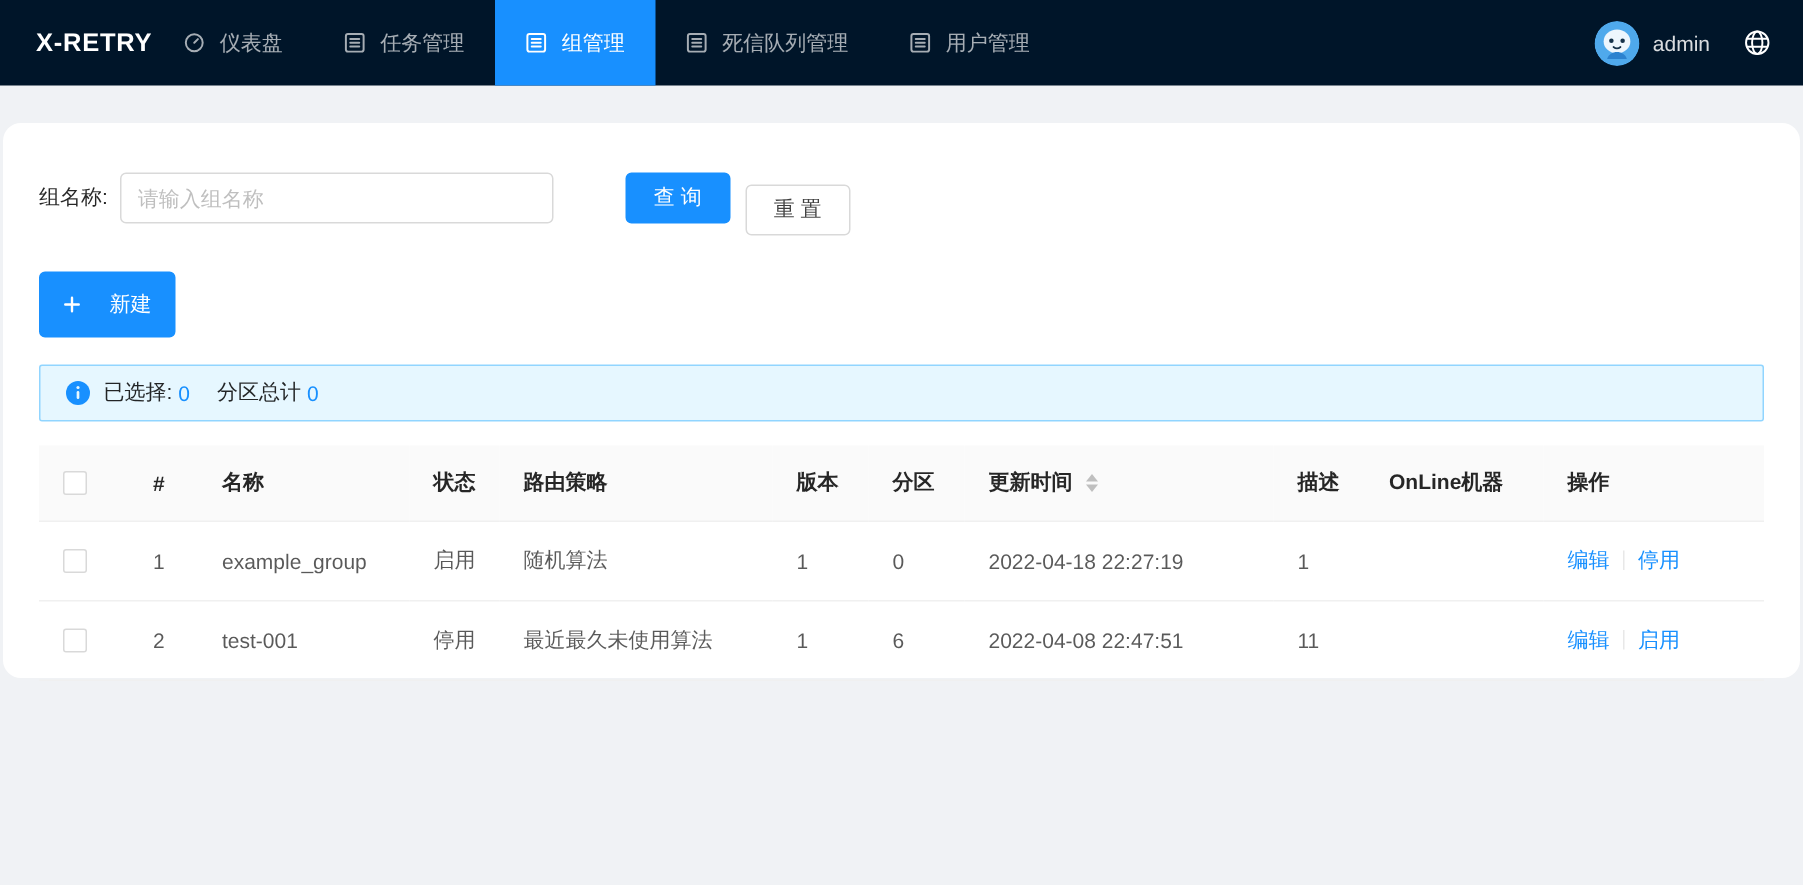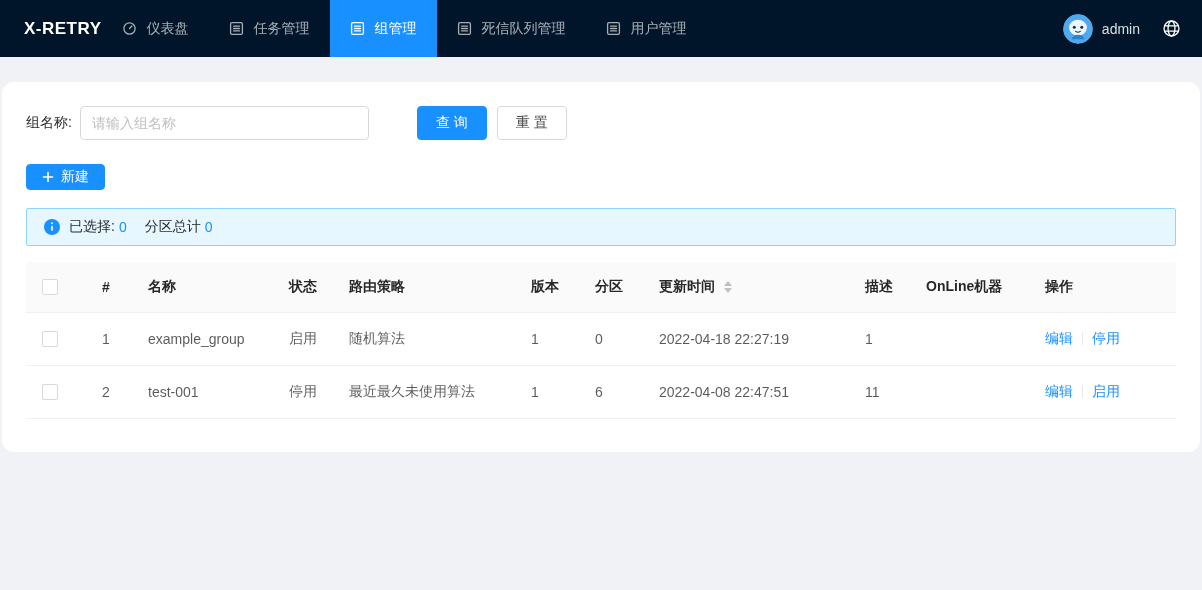--- a/index.html
+++ b/index.html
@@ -45,27 +45,27 @@
     width:289px; height:34px; border:1px solid #d9d9d9; border-radius:4px;
     padding:0 11px; font-size:14px; color:rgba(0,0,0,.65); outline:none;
     font-family:inherit;
   }
   .filter-input::placeholder { color:#bfbfbf; }
   .btn {
     height:34px; padding:0 18px; border-radius:4px; font-size:14px;
     cursor:pointer; font-family:inherit; white-space:nowrap;
   }
   .btn-primary { background:#1890ff; color:#fff; border:1px solid #1890ff; }
-  .btn-default { background:#fff; color:rgba(0,0,0,.75); border:1px solid #d9d9d9; }
+  .btn-default { background:#fff; color:rgba(0,0,0,.75); border:1px solid #d9d9d9;margin-top:17px; }
   .btn-search { margin-left:48px; }
   .btn-reset { margin-left:10px; }
 
   
   .btn-new {
-    margin-top:24px; height:26px; display:inline-flex; align-items:center; gap:7px;
+    margin-top:24px; height:44px; display:inline-flex; align-items:center; gap:19px;
     background:#1890ff; color:#fff; border:1px solid #1890ff; border-radius:4px;
     padding:0 15px; font-size:14px; cursor:pointer; font-family:inherit;
   }
 
   
   .alert {
     margin-top:18px; height:38px; background:#e6f7ff; border:1px solid #91d5ff;
     border-radius:2px; display:flex; align-items:center; padding:0 17px;
     color:rgba(0,0,0,.85);
   }

